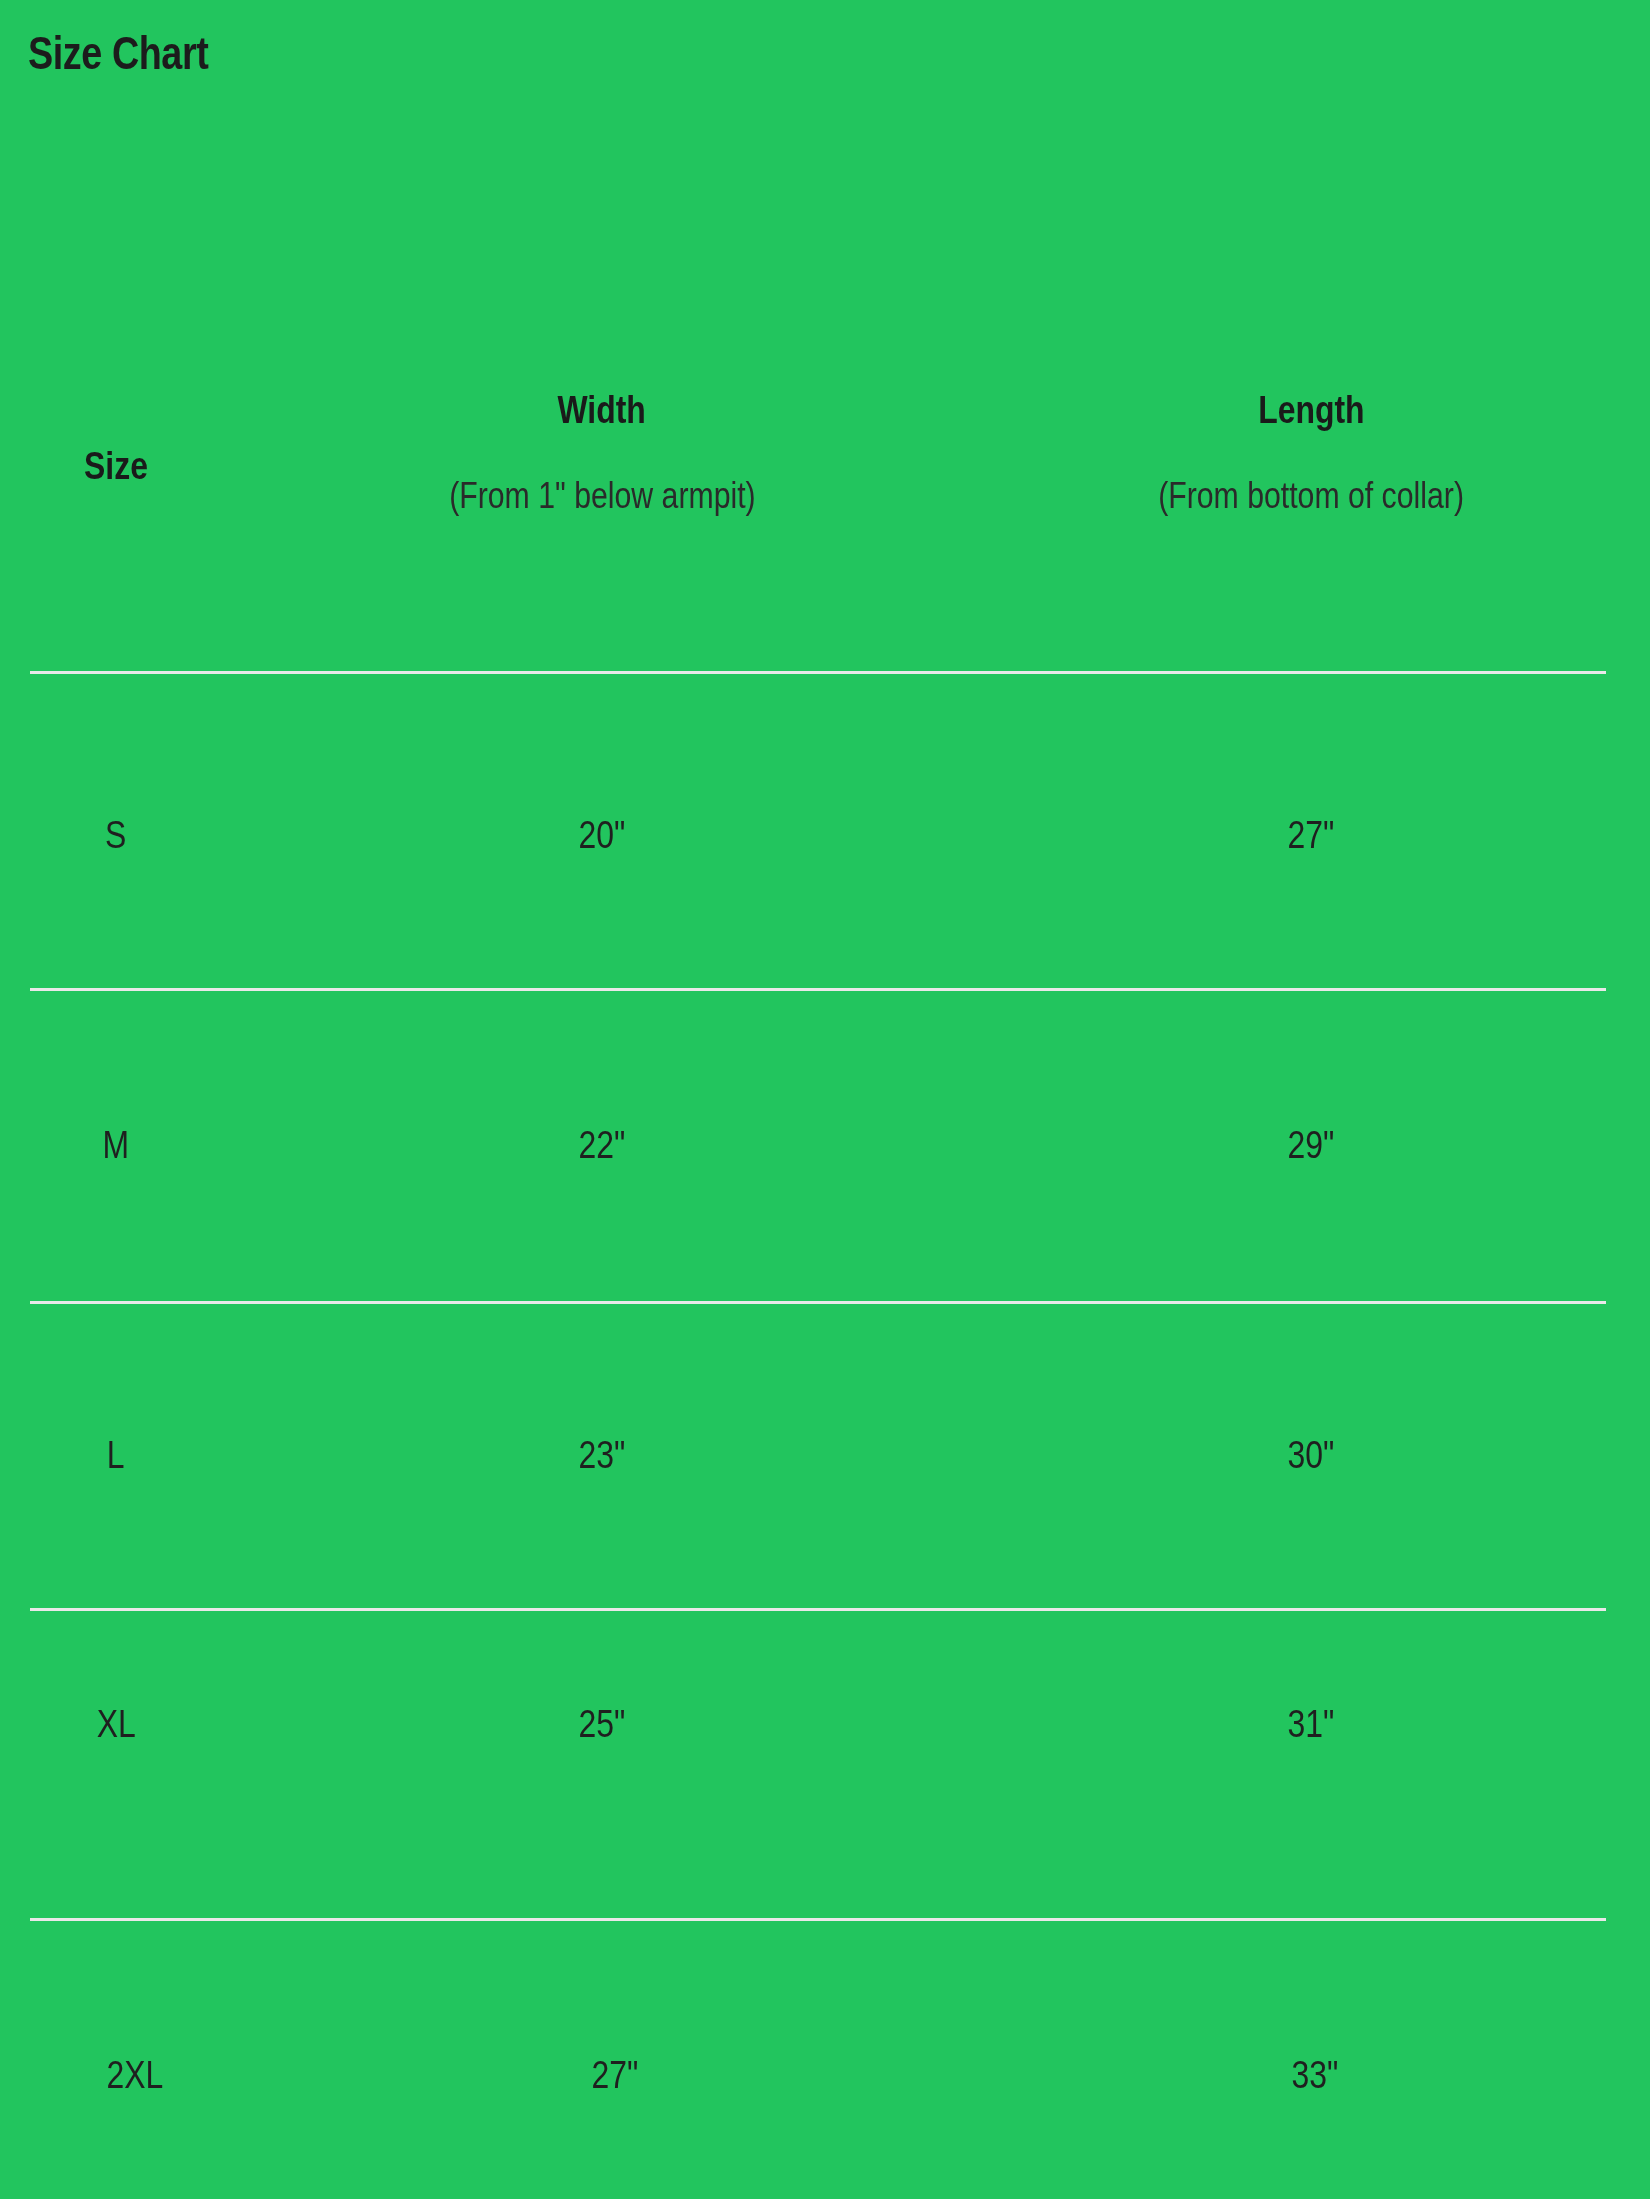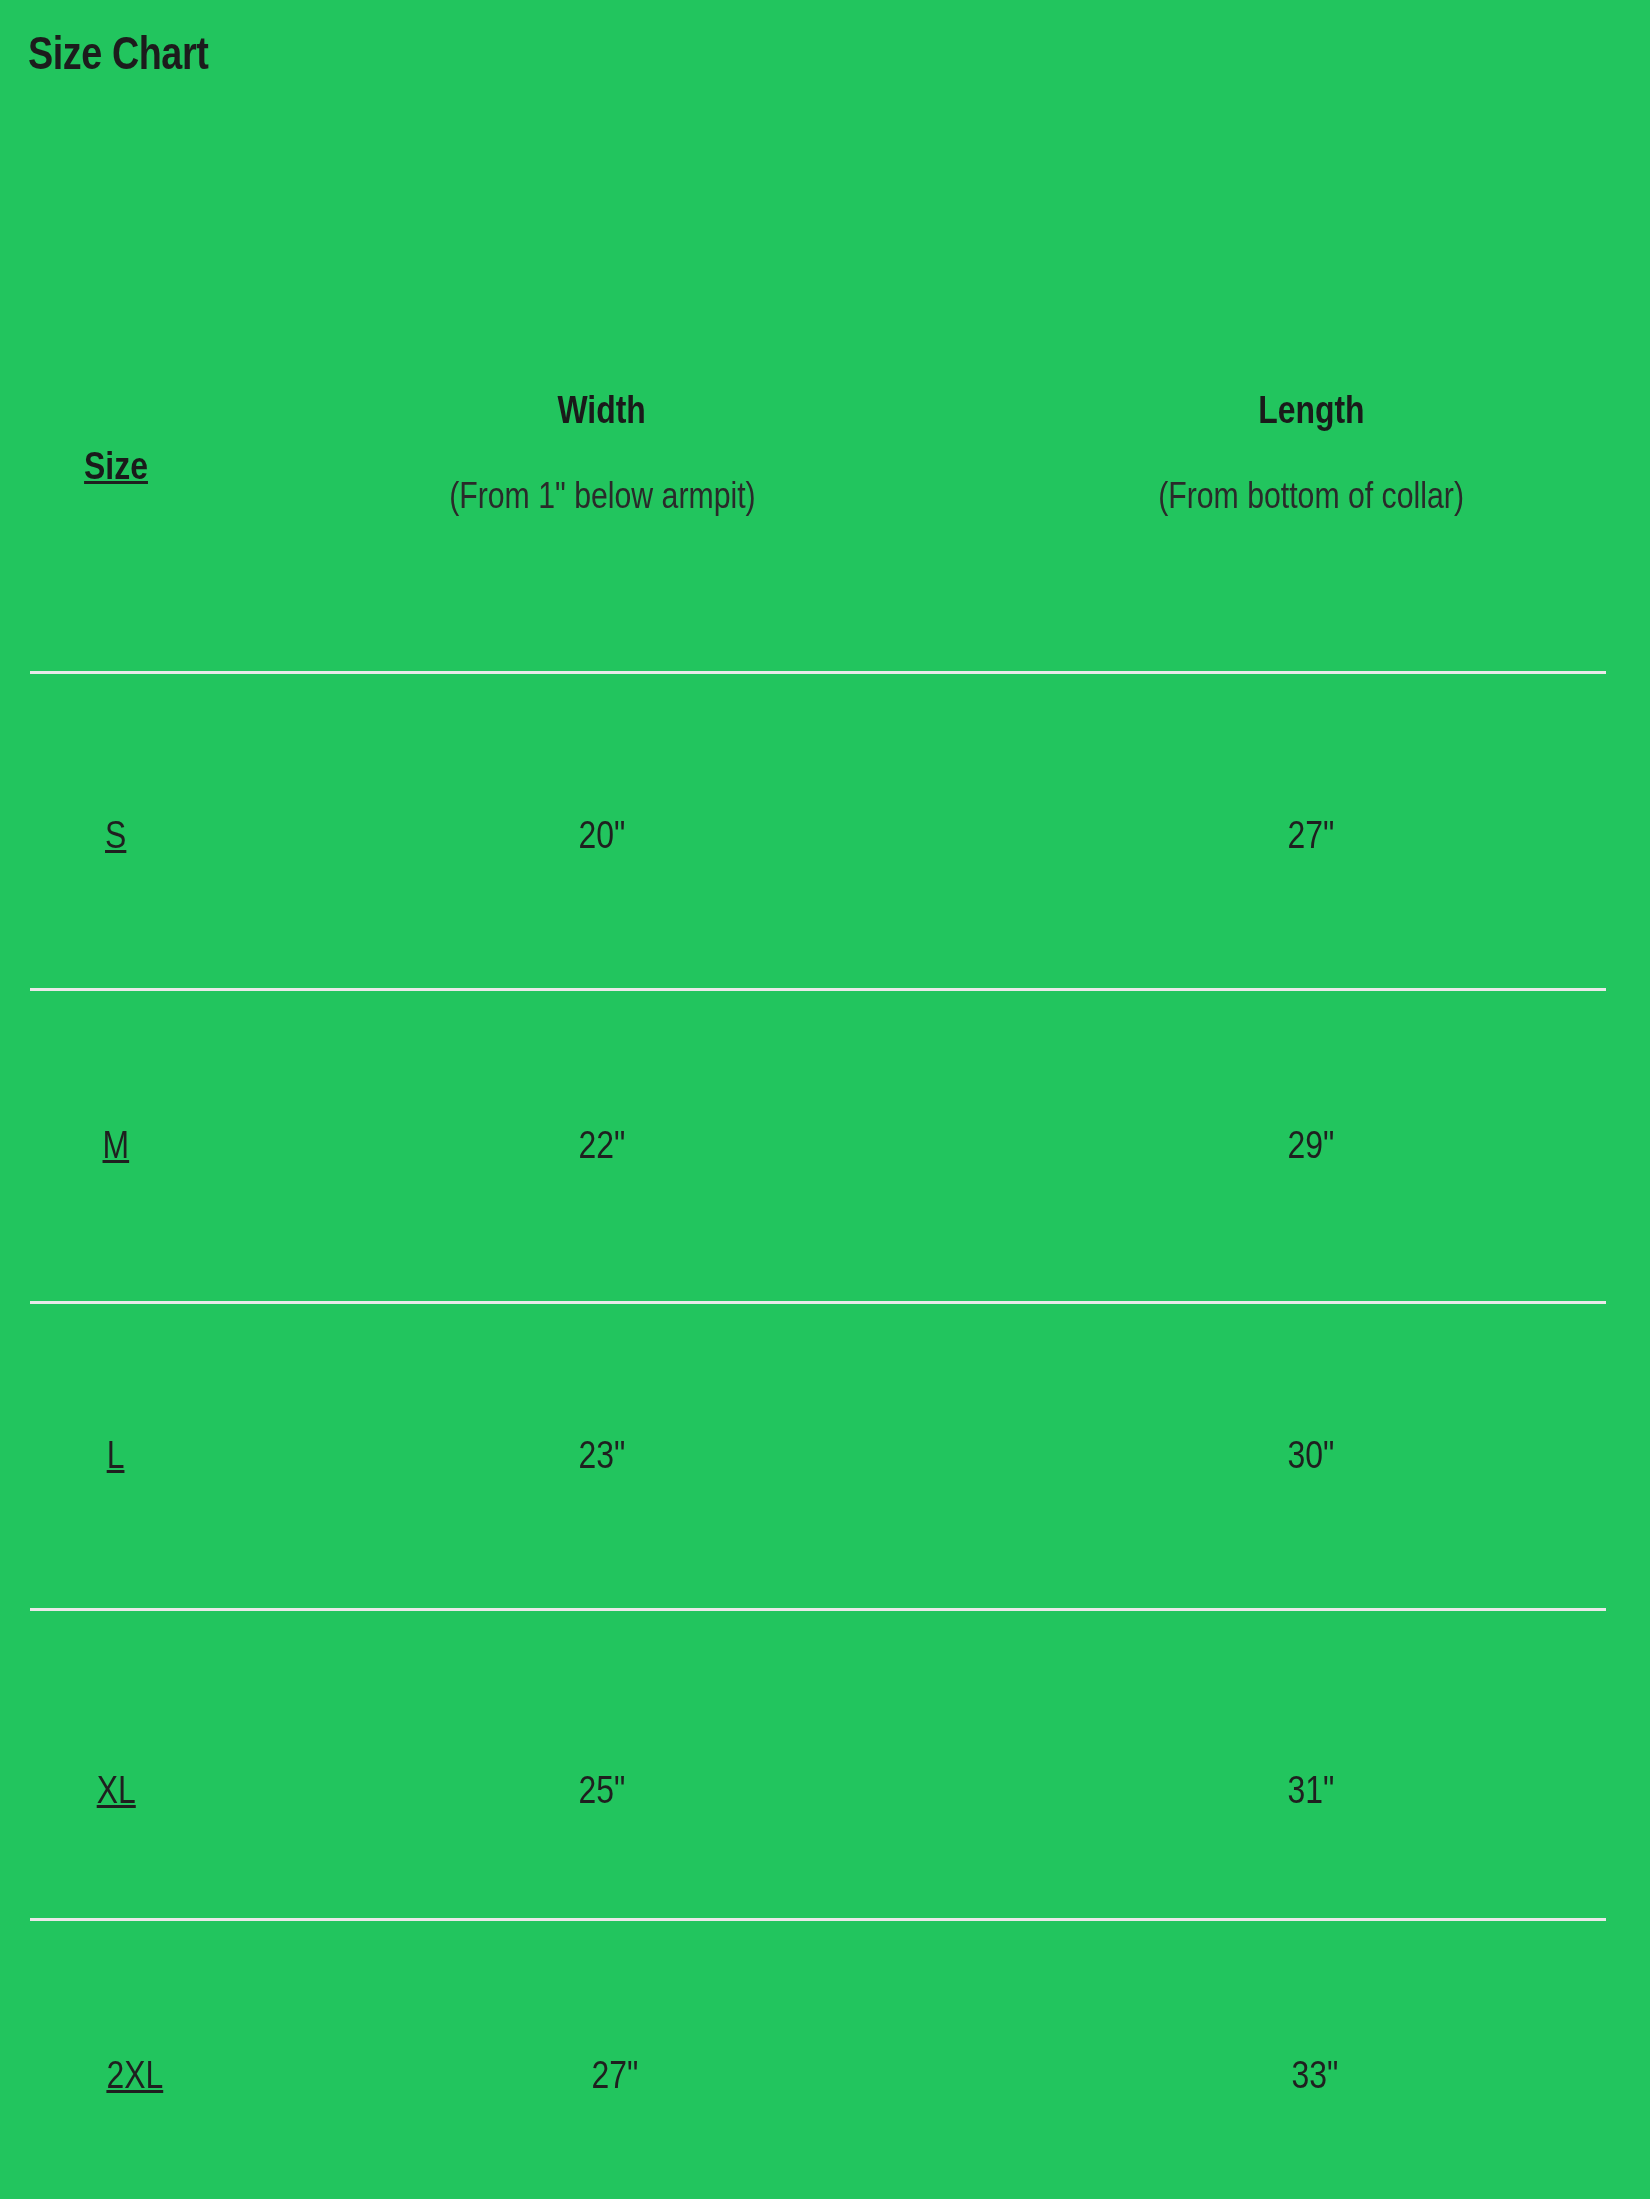--- a/index.html
+++ b/index.html
@@ -51,21 +51,21 @@
   }
 
   .cell {
     display: flex;
     flex-direction: column;
     align-items: center;
     justify-content: center;
     color: #1f1f1f;
   }
 
-  .col-size   { width: 232px; margin-left: 0px; text-decoration: underline;  }
+  .col-size   { width: 232px; margin-left: 0px;  }
   .col-width  { width: 740px; }
   .col-length { width: 678px; }
 
   
   #header-row { top: 368px; height: 200px; align-items: flex-start; }
 
   .hdr-main {
     font-size: 38px;
     font-weight: bold;
     color: #1a1a1a;
@@ -166,21 +166,21 @@
         <span class="data-cell">L</span>
       </div>
       <div class="cell col-width">
         <span class="data-cell">23"</span>
       </div>
       <div class="cell col-length">
         <span class="data-cell">30"</span>
       </div>
     </div>
 
-    <div class="row data-row" style="top:1750px;">
+    <div class="row data-row" style="top:1684px;">
       <div class="cell col-size">
         <span class="data-cell">XL</span>
       </div>
       <div class="cell col-width">
         <span class="data-cell">25"</span>
       </div>
       <div class="cell col-length">
         <span class="data-cell">31"</span>
       </div>
     </div>

